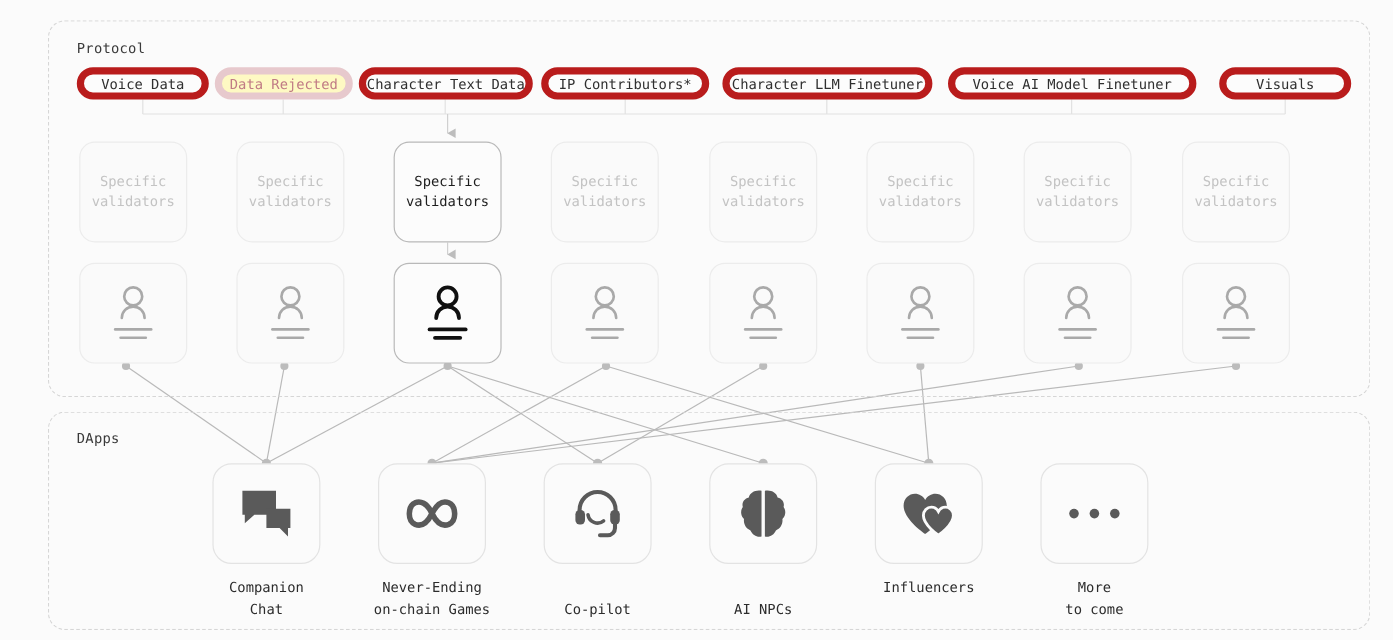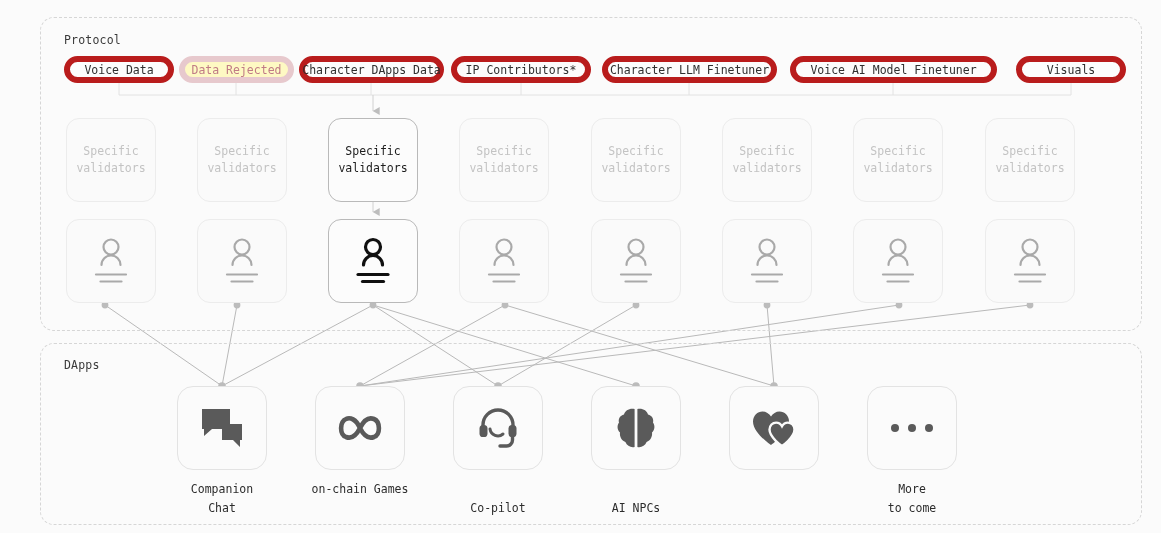--- a/index.html
+++ b/index.html
@@ -174,21 +174,21 @@
   <div class="group-label" id="protocol-label">Protocol</div>
 
   <div id="pill-layer">
       <div class="pill" style="left: 64px; top: 56px; width: 110px;">
         <span>Voice Data</span>
       </div>
       <div class="pill rejected" style="left: 179px; top: 56px; width: 115px;">
         <span>Data Rejected</span>
       </div>
       <div class="pill" style="left: 299px; top: 56px; width: 145px;">
-        <span>Character DApps Data</span>
+        <span>Character Text Data</span>
       </div>
       <div class="pill" style="left: 451px; top: 56px; width: 140px;">
         <span>IP Contributors*</span>
       </div>
       <div class="pill" style="left: 602px; top: 56px; width: 175px;">
         <span>Character LLM Finetuner</span>
       </div>
       <div class="pill" style="left: 790px; top: 56px; width: 207px;">
         <span>Voice AI Model Finetuner</span>
       </div>
@@ -329,21 +329,21 @@
       </div>
       <div class="dlabel" style="left: 132px; top: 480px;"><div>Companion</div><div>Chat</div></div>
       <div class="dcard" style="left: 315px; top: 386px;">
         <span>
     <svg width="48" height="30" viewBox="0 0 48 30" fill="none" stroke="#5a5a5a" stroke-width="4.6" stroke-linecap="round">
       <path d="M24,15 C20,6 14,4 10,6 C4,8.5 3,21 10,24 C15,26 20,23 24,15
                C28,7 33,4 38,6 C44,8.5 45,21 38,24 C33,26 28,23 24,15 Z"></path>
     </svg>
         </span>
       </div>
-      <div class="dlabel" style="left: 270px; top: 480px;"><div>on-chain Games</div></div>
+      <div class="dlabel" style="left: 270px; top: 480px;"><div>Never-Ending</div><div>on-chain Games</div></div>
       <div class="dcard" style="left: 453px; top: 386px;">
         <span>
     <svg width="44" height="44" viewBox="0 0 44 44" fill="none" stroke="#5a5a5a" stroke-width="3.4" stroke-linecap="round">
       <path d="M7,24 V19 a15,15 0 0 1 30,0 V24"></path>
       <rect x="3.5" y="19" width="8" height="12" rx="3.6" fill="#5a5a5a" stroke="none"></rect>
       <rect x="32.5" y="19" width="8" height="12" rx="3.6" fill="#5a5a5a" stroke="none"></rect>
       <path d="M36.5,31 V34 a6,6 0 0 1 -6,6 H24"></path>
       <path d="M14,23 a8,8 0 0 0 13,5" stroke-width="3"></path>
     </svg>
         </span>
@@ -367,21 +367,21 @@
     <svg width="46" height="38" viewBox="0 0 46 38" fill="#5a5a5a">
       <path d="M20,36 C20,36 2,24 2,12.5 C2,6.5 6.5,2.5 11.5,2.5
                C15,2.5 18.2,4.5 20,7.6 C21.8,4.5 25,2.5 28.5,2.5
                C33.5,2.5 38,6.5 38,12.5 C38,24 20,36 20,36 Z"></path>
       <path d="M31,37 C31,37 18.5,28.6 18.5,20.6 C18.5,16.4 21.6,13.6 25.1,13.6
                C27.5,13.6 29.8,15 31,17.2 C32.2,15 34.5,13.6 36.9,13.6
                C40.4,13.6 43.5,16.4 43.5,20.6 C43.5,28.6 31,37 31,37 Z" fill="#5a5a5a" stroke="#fbfbfb" stroke-width="2.4"></path>
     </svg>
         </span>
       </div>
-      <div class="dlabel" style="left: 684px; top: 480px;"></div>
+      <div class="dlabel" style="left: 684px; top: 480px;"><div>Influencers</div></div>
       <div class="dcard" style="left: 867px; top: 386px;">
         <span>
     <svg width="48" height="12" viewBox="0 0 48 12" fill="#5a5a5a">
       <circle cx="7" cy="6" r="4"></circle>
       <circle cx="24" cy="6" r="4"></circle>
       <circle cx="41" cy="6" r="4"></circle>
     </svg>
         </span>
       </div>
       <div class="dlabel" style="left: 822px; top: 480px;"><div>More</div><div>to come</div></div>

